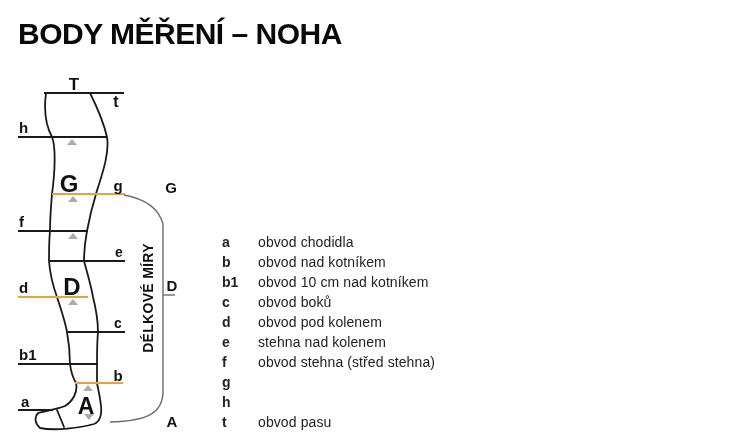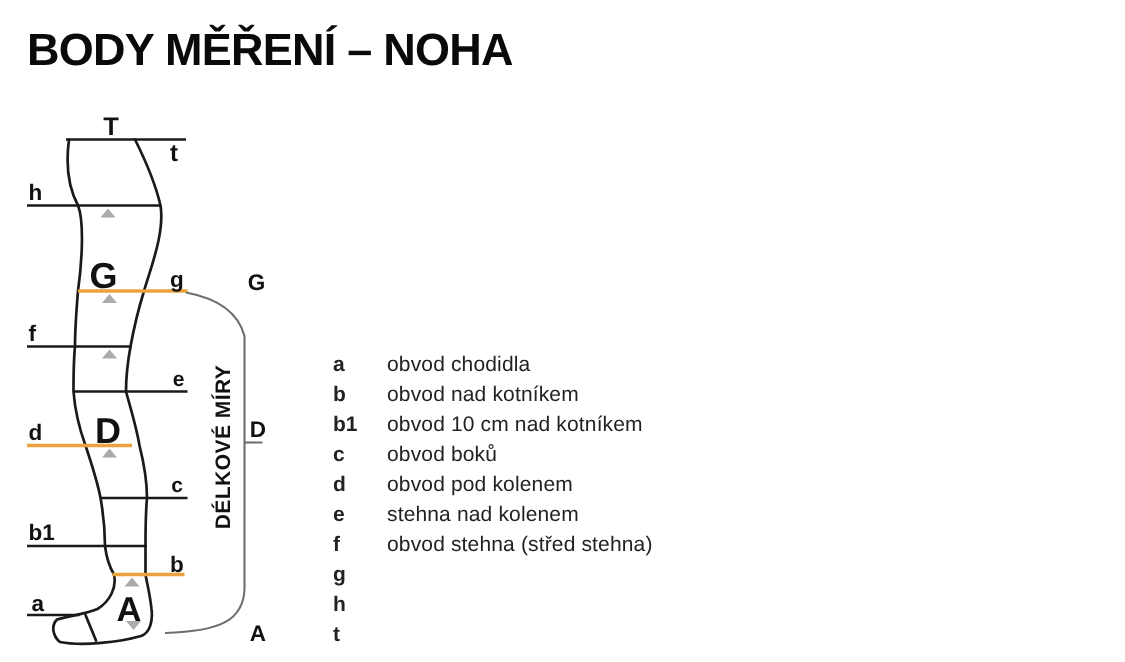--- a/index.html
+++ b/index.html
@@ -156,16 +156,17 @@
       <span class="legend-text">obvod stehna (střed stehna)</span>
     </div>
     <div class="legend-row">
       <span class="legend-key">g</span>
     </div>
     <div class="legend-row">
       <span class="legend-key">h</span>
     </div>
     <div class="legend-row">
       <span class="legend-key">t</span>
+      <span class="legend-text">obvod pasu</span>
     </div>
   </div>
 
 </div>
 
 </body></html>

